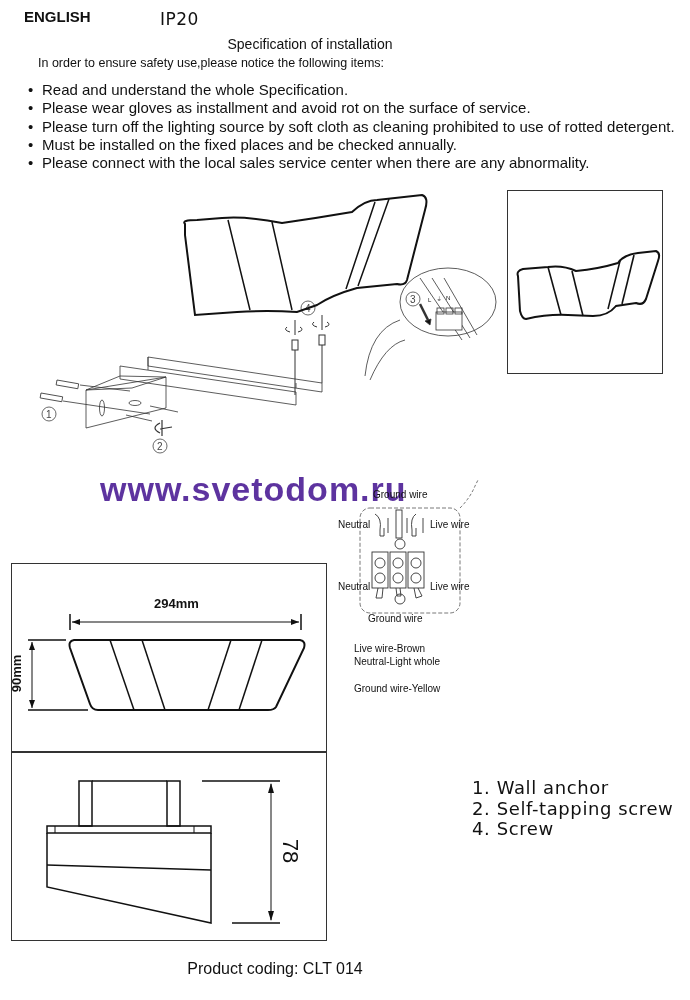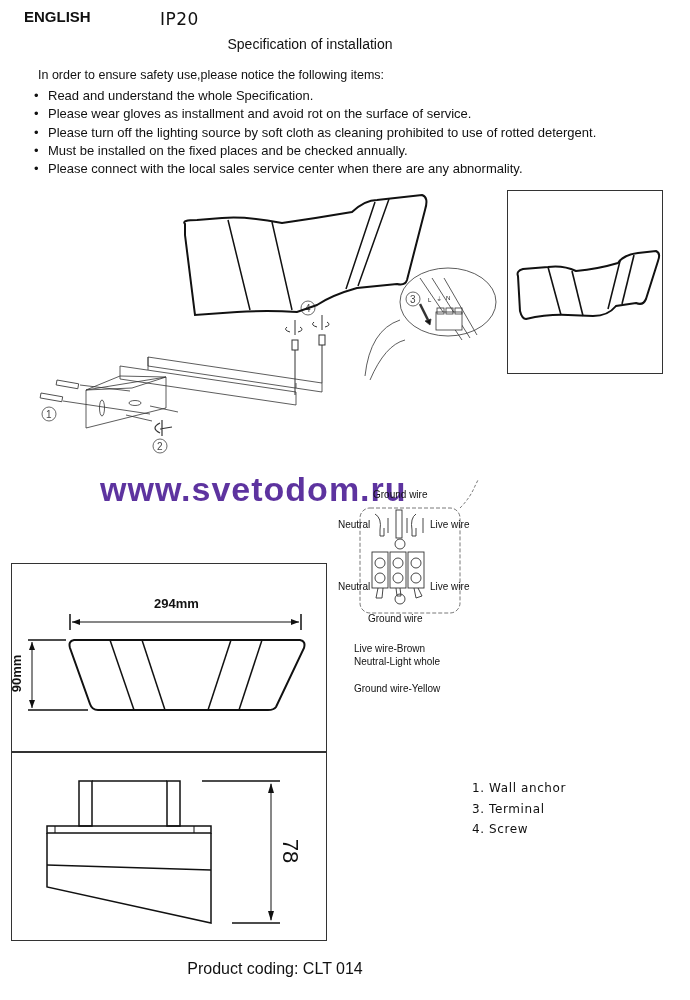--- a/index.html
+++ b/index.html
@@ -1,29 +1,29 @@
 <!DOCTYPE html>
 <html><head>
 <meta charset="utf-8">
 <style>
   html,body{margin:0;padding:0;background:#fff;}
   body{width:690px;height:1000px;position:relative;overflow:hidden;font-family:"Liberation Sans",sans-serif;color:#111;}
   .abs{position:absolute;}
   .lang{left:24px;top:8px;font-size:15px;font-weight:bold;}
   .ip{left:160px;top:9px;font-size:17px;font-family:"DejaVu Sans",sans-serif;letter-spacing:0.5px;}
   .spec-title{left:0;width:620px;text-align:center;top:36px;font-size:14px;padding-left:0;}
-  .intro{left:38px;top:68px;font-size:12.5px;}
-  .bullets{left:22px;top:75px;font-size:13px;line-height:18.3px;margin:12px;padding:0;list-style:none;}
+  .intro{left:38px;top:56px;font-size:12.5px;}
+  .bullets{left:22px;top:75px;font-size:15px;line-height:18.3px;margin:6px;padding:0;list-style:none;}
   .bullets li::before{content:"\2022";display:inline-block;width:14px;}
   .box{border:1.5px solid #333;box-sizing:border-box;padding-left:47px;}
   .wm{left:100px;top:470px;font-size:34px;font-weight:bold;color:#4c1d95;letter-spacing:1px;opacity:0.9;}
   .wiring-label{font-size:10px;}
   .legend-colors{left:354px;top:642px;font-size:10px;line-height:13px;}
   .legend-colors div:nth-child(3){margin-top:14px;}
-  .parts{left:472px;top:778px;font-size:12px;line-height:20.5px;letter-spacing:0.6px;font-family:"DejaVu Sans",sans-serif;}
+  .parts{left:472px;top:778px;font-size:18px;line-height:20.5px;letter-spacing:0.6px;font-family:"DejaVu Sans",sans-serif;}
   .product{left:0;width:550px;text-align:center;top:960px;font-size:16px;}
   .dim-label{font-size:13px;font-weight:bold;}
   svg{position:absolute;overflow:visible;}
 </style>
 </head>
 <body>
 
 <div class="abs lang">ENGLISH</div>
 <div class="abs ip">IP20</div>
 <div class="abs spec-title" style="left:20px;width:580px;">Specification of installation</div>
@@ -192,17 +192,17 @@
     <line x1="220" y1="171" x2="268" y2="171" stroke="#111" stroke-width="1.5"></line>
     <line x1="259" y1="32" x2="259" y2="168" stroke="#111" stroke-width="1"></line>
     <polygon points="259,31 256,41 262,41" fill="#111"></polygon>
     <polygon points="259,169 256,159 262,159" fill="#111"></polygon>
   </svg>
   <div class="abs" style="left:266px;top:86px;font-size:22px;transform:rotate(90deg);">78</div>
 </div>
 
 <div class="abs parts">
   <div>1. Wall anchor</div>
-  <div>3. Terminal</div>
+  <div>2. Self-tapping screw</div>
   <div>4. Screw</div>
 </div>
 
 <div class="abs product">Product coding: CLT 014</div>
 
 </body></html>

